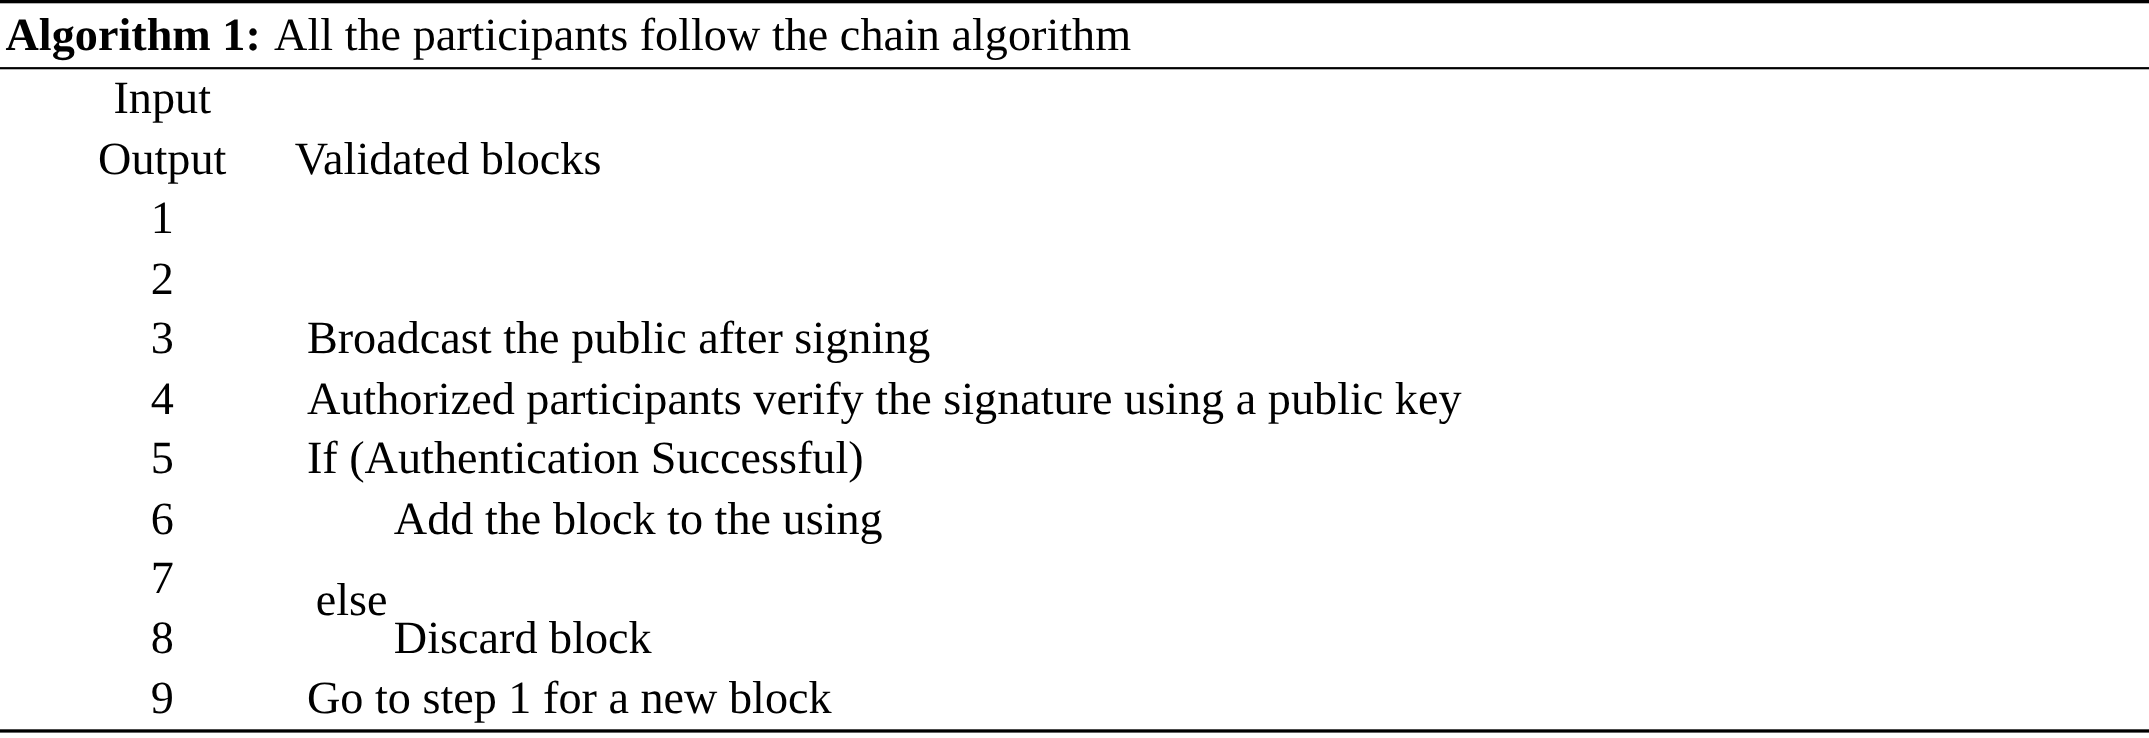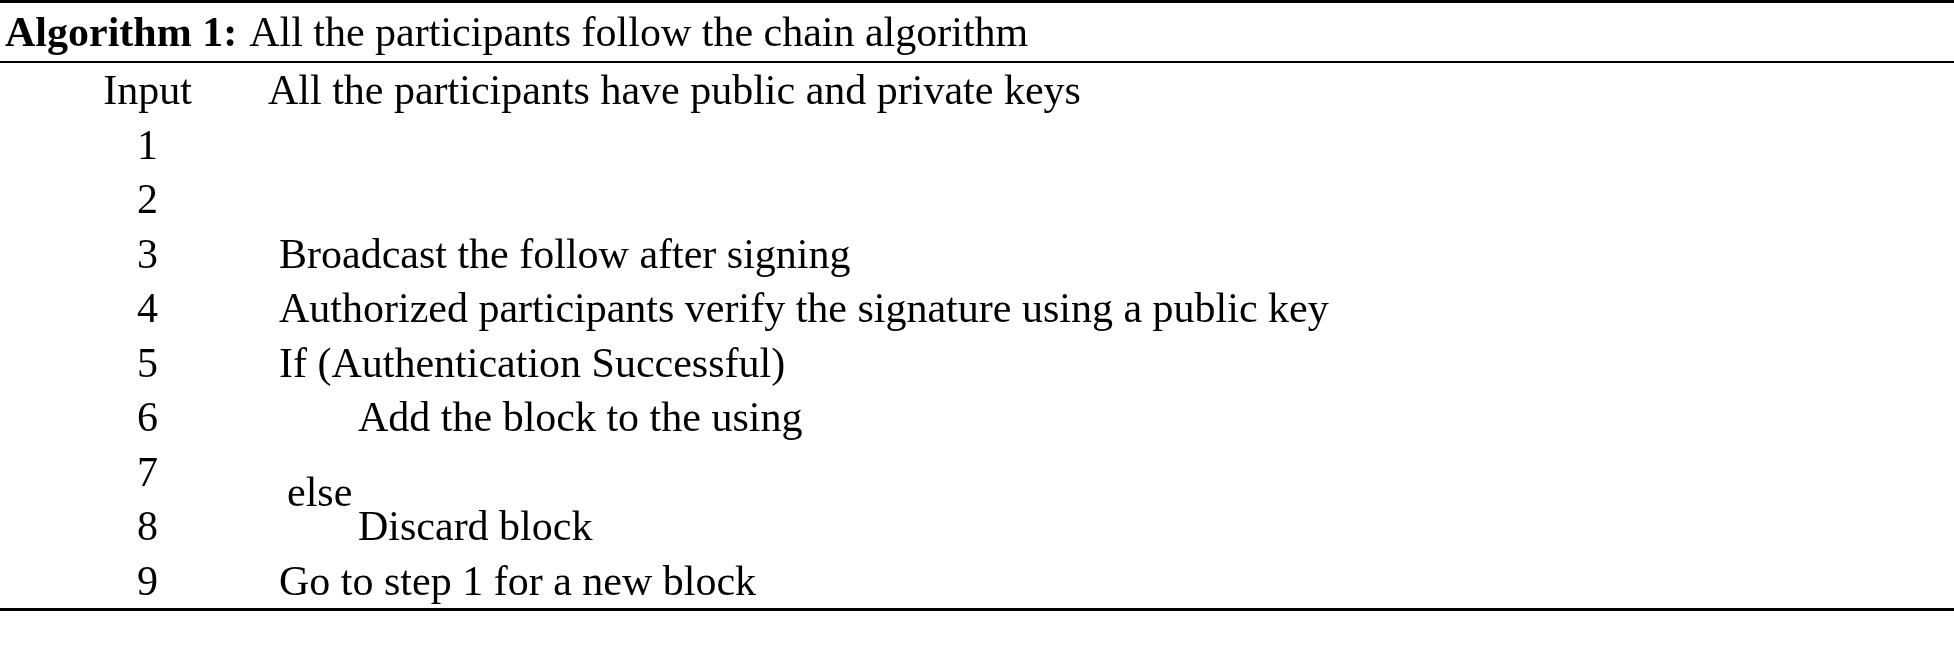--- a/index.html
+++ b/index.html
@@ -73,35 +73,38 @@
     <span class="title-label">Algorithm 1:</span>
     <span class="title-text">All the participants follow the chain algorithm</span>
   </div>
 
   <div class="rule rule-mid"></div>
 
   <div class="rows">
 
     <div class="algo-row">
       <span class="cell-label">Input</span>
-      <span class="cell-text lvl-base">All the participants have public and private keys</span>
     </div>
 
+    <div class="algo-row">
+      <span class="cell-label">Output</span>
+      <span class="cell-text lvl-base">Validated blocks</span>
+    </div>
 
     <div class="algo-row">
       <span class="cell-label">1</span>
     </div>
 
     <div class="algo-row">
       <span class="cell-label">2</span>
     </div>
 
     <div class="algo-row">
       <span class="cell-label">3</span>
-      <span class="cell-text lvl-step">Broadcast the follow after signing</span>
+      <span class="cell-text lvl-step">Broadcast the public after signing</span>
     </div>
 
     <div class="algo-row">
       <span class="cell-label">4</span>
       <span class="cell-text lvl-step">Authorized participants verify the signature using a public key</span>
     </div>
 
     <div class="algo-row">
       <span class="cell-label">5</span>
       <span class="cell-text lvl-step">If (Authentication Successful)</span>

